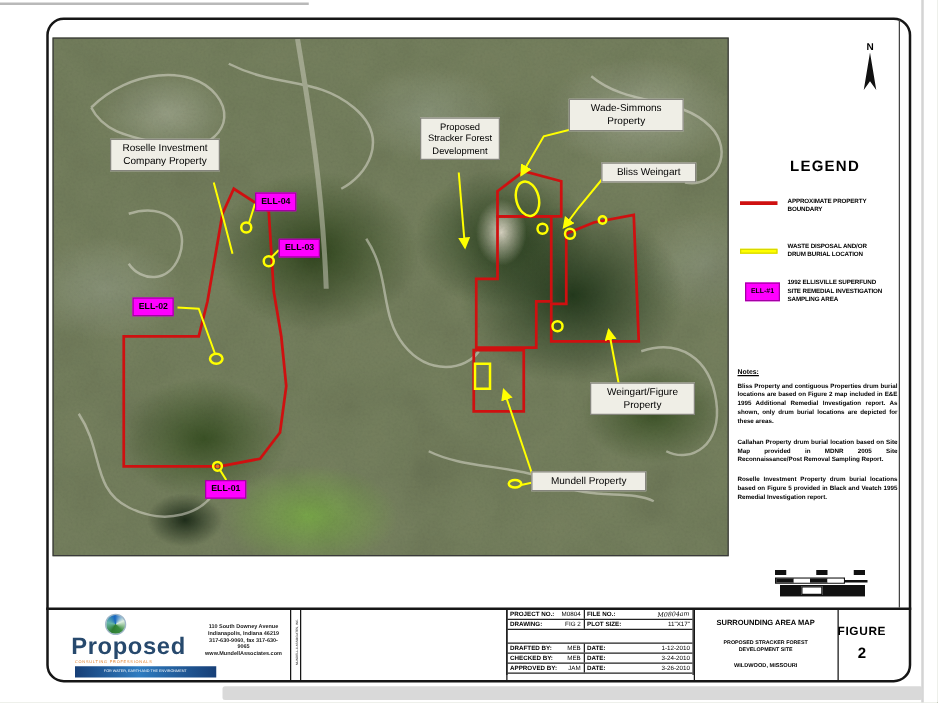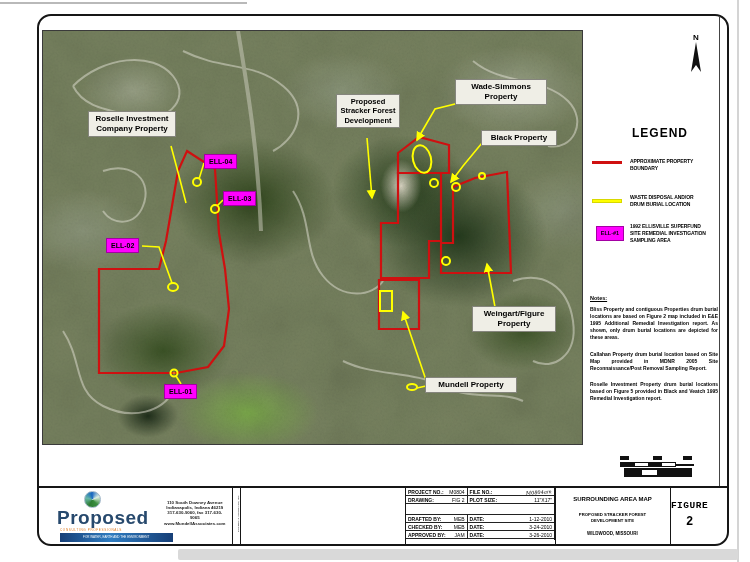--- a/index.html
+++ b/index.html
@@ -30,21 +30,21 @@
       radial-gradient(80px 55px at 480px 300px, #3f5629 0%, rgba(63,86,41,0) 72%),
       radial-gradient(75px 50px at 90px 60px, #9aa287 0%, rgba(154,162,135,0) 70%),
       radial-gradient(110px 65px at 470px 60px, #9ba389 0%, rgba(155,163,137,0) 70%),
       radial-gradient(90px 55px at 300px 60px, #8e997c 0%, rgba(142,153,124,0) 70%),
       radial-gradient(80px 60px at 520px 180px, #8a9478 0%, rgba(138,148,120,0) 70%),
       radial-gradient(90px 60px at 40px 200px, #909a7e 0%, rgba(144,154,126,0) 70%),
       #77825f; }
   #map svg { position:absolute; left:0; top:0; }
 
   .mlabel { position:absolute; background:#efeee6; border:1px solid #85857d; color:#000;
-            font-weight:bold; font-size:8px; line-height:1.25; text-align:center; padding:2px 2px; z-index:5; }
+            font-weight:normal; font-size:8px; line-height:1.25; text-align:center; padding:2px 2px; z-index:5; }
   .mlabel div:empty { display:none; }
   .ell { position:absolute; background:#ff00ff; color:#000; font-weight:bold; font-size:7px;
          line-height:1; padding:3px 4px; border:1px solid #a300a3; z-index:5; }
 
   #north { left:684px; top:33px; width:24px; text-align:center; }
   #north .n { font-size:8px; font-weight:bold; display:block; }
 
   
   #legend-title { left:600px; top:126px; width:120px; text-align:center;
                   font-size:12px; font-weight:bold; letter-spacing:1px; }
@@ -102,21 +102,21 @@
   .pt-b { width:87px; display:flex; justify-content:space-between; padding:0 2px; height:100%; align-items:center; }
   .pt-l { font-weight:bold; }
   .scrawl { font-family:"DejaVu Serif", serif; font-style:italic; transform:rotate(-3deg); }
 
   #sheet-title { left:555px; top:492px; width:115px; text-align:center; }
   #sheet-title .t1 { font-size:6px; font-weight:bold; margin-top:4px; }
   #sheet-title .t2 { font-size:5px; font-weight:bold; margin-top:9px; transform:scale(0.85); }
   #sheet-title .t3 { font-size:5px; font-weight:bold; transform:scale(0.85); }
   #sheet-title .t4 { font-size:5px; font-weight:bold; margin-top:7px; transform:scale(0.9); }
 
-  #figure-box { left:670px; top:492px; width:39px; text-align:center;font-family:Liberation Mono, monospace; }
+  #figure-box { left:670px; top:492px; width:39px; text-align:center; }
   #figure-box .f1 { font-size:9.5px; font-weight:bold; margin-top:8px; letter-spacing:0.5px; }
   #figure-box .f2 { font-size:12px; font-weight:bold; margin-top:4px; }
 </style>
 </head>
 <body>
 
 <div class="abs" id="top-edge-line"></div>
 <div class="abs" id="right-edge-line"></div>
 <div class="abs" id="bottom-shadow"></div>
 
@@ -202,21 +202,21 @@
   </div>
   <div class="mlabel" style="left:45px;top:80px;width:88px;">
     <div>Roselle Investment</div>
     <div>Company Property</div>
   </div>
   <div class="mlabel" style="left:412px;top:48px;width:92px;">
     <div>Wade-Simmons</div>
     <div>Property</div>
   </div>
   <div class="mlabel" style="left:438px;top:99px;width:76px;">
-    <div>Black Property</div>
+    <div>Bliss Weingart</div>
   </div>
   <div class="mlabel" style="left:429px;top:275px;width:84px;">
     <div>Weingart/Figure</div>
     <div>Property</div>
   </div>
   <div class="mlabel" style="left:382px;top:346px;width:92px;">
     <div>Mundell Property</div>
   </div>
   <div class="ell" style="left:161px;top:123px;">ELL-04</div>
   <div class="ell" style="left:180px;top:160px;">ELL-03</div>

